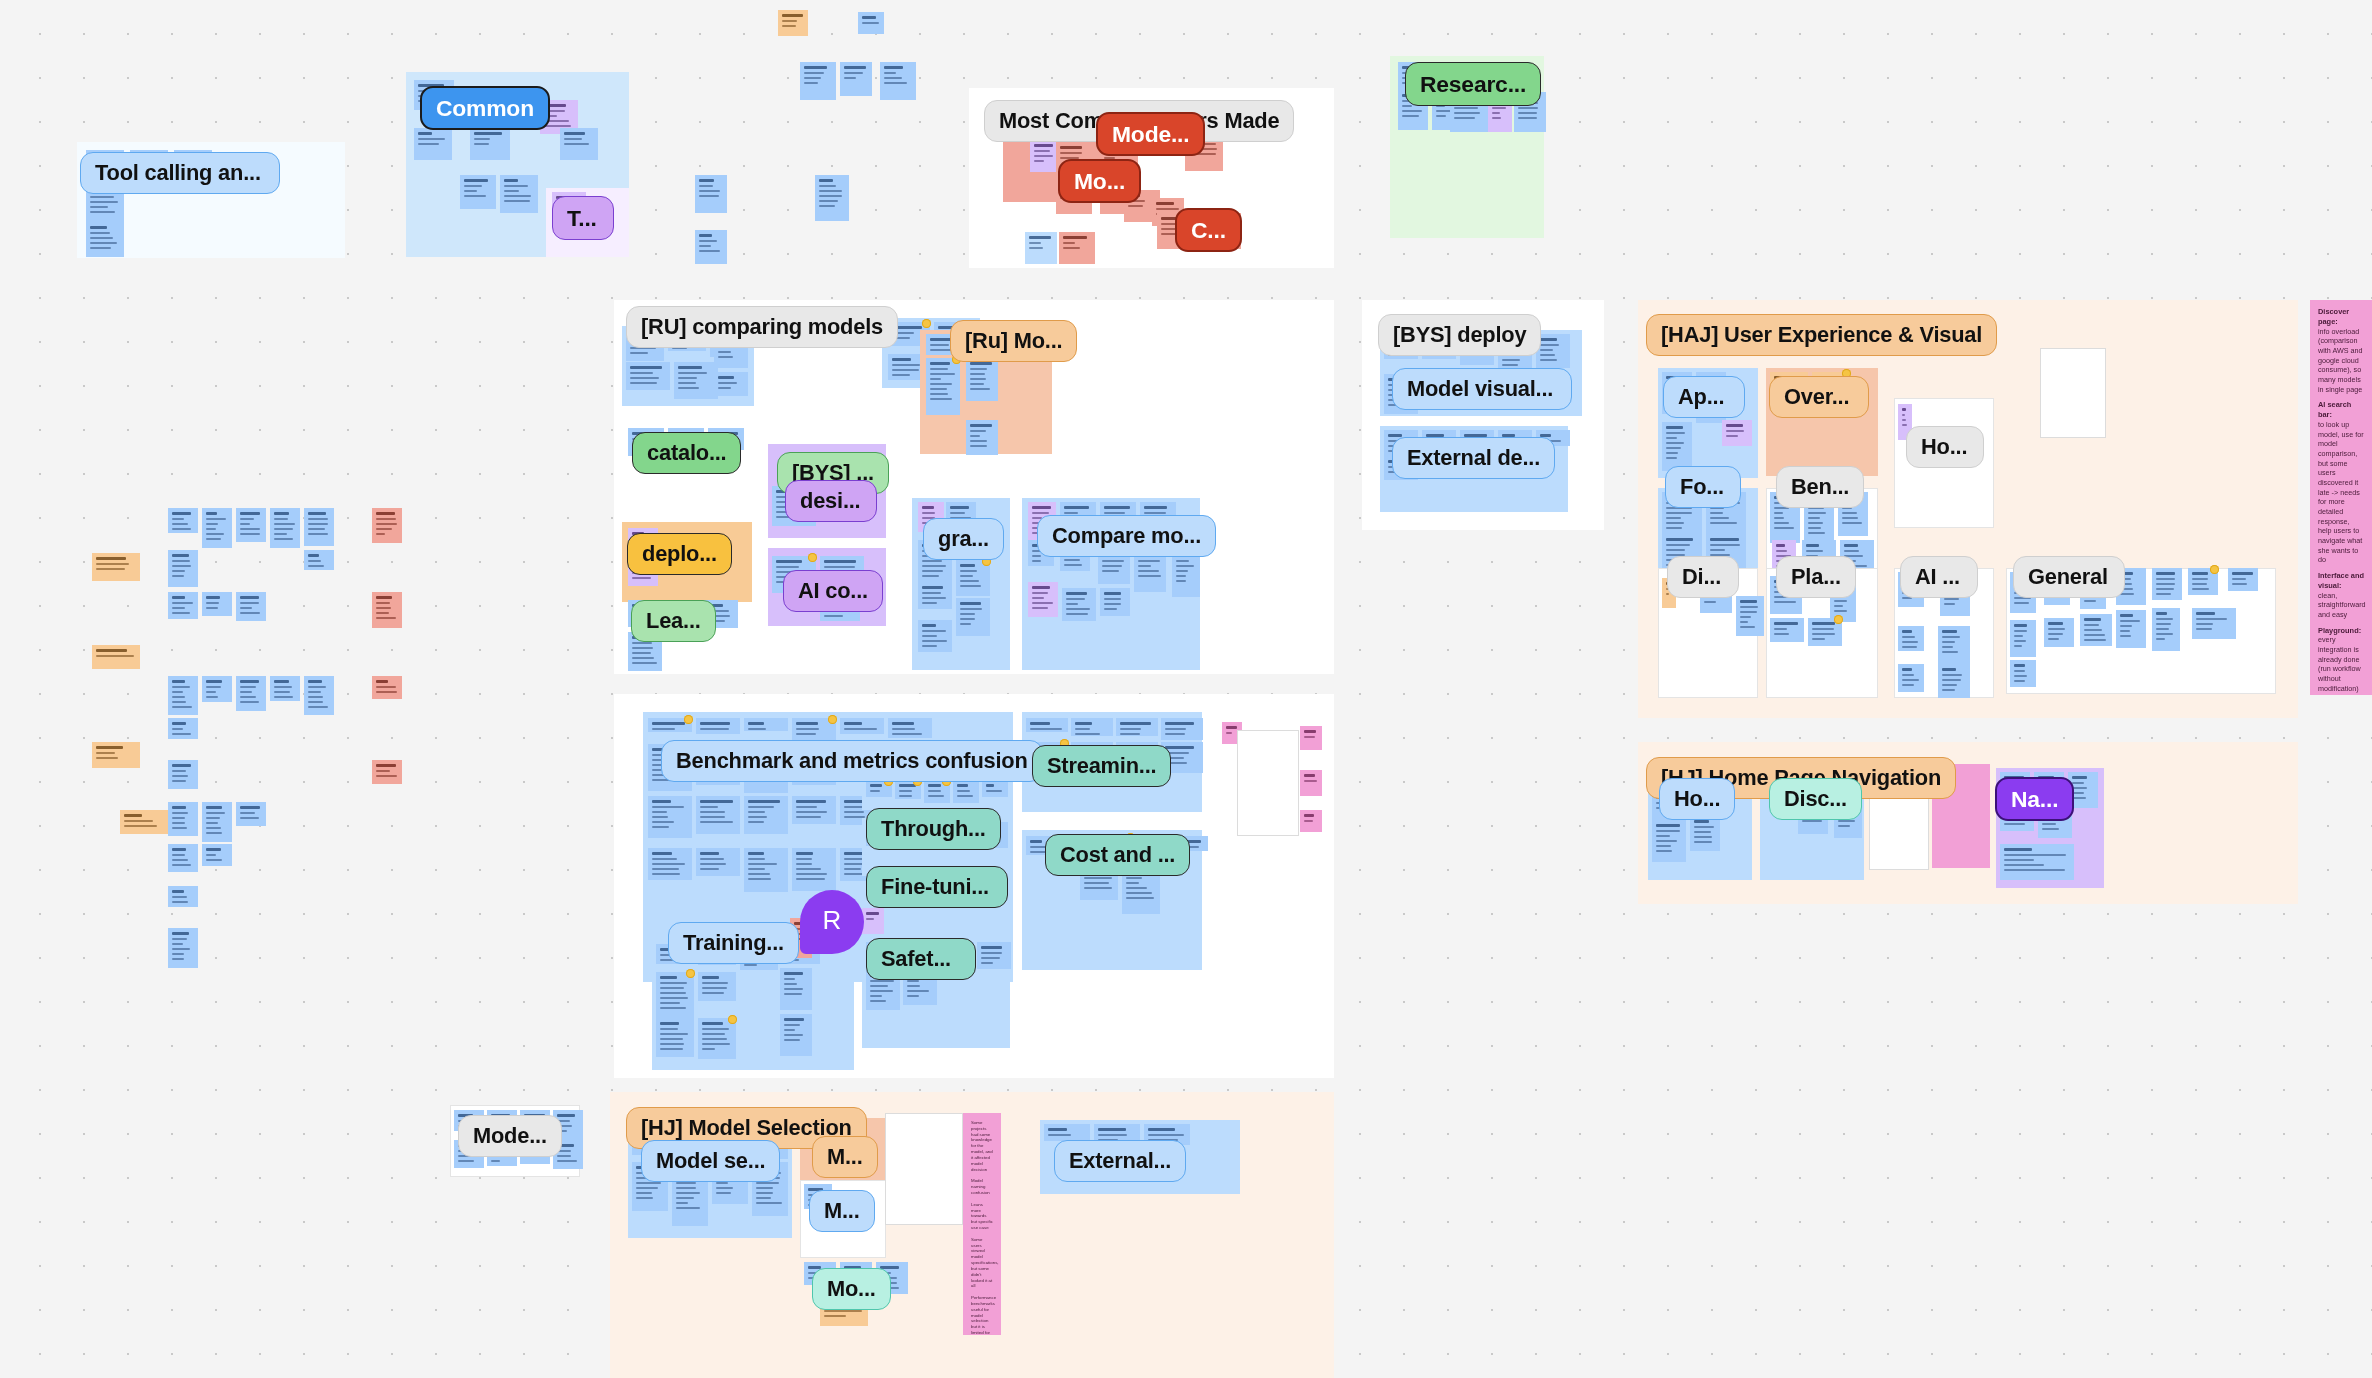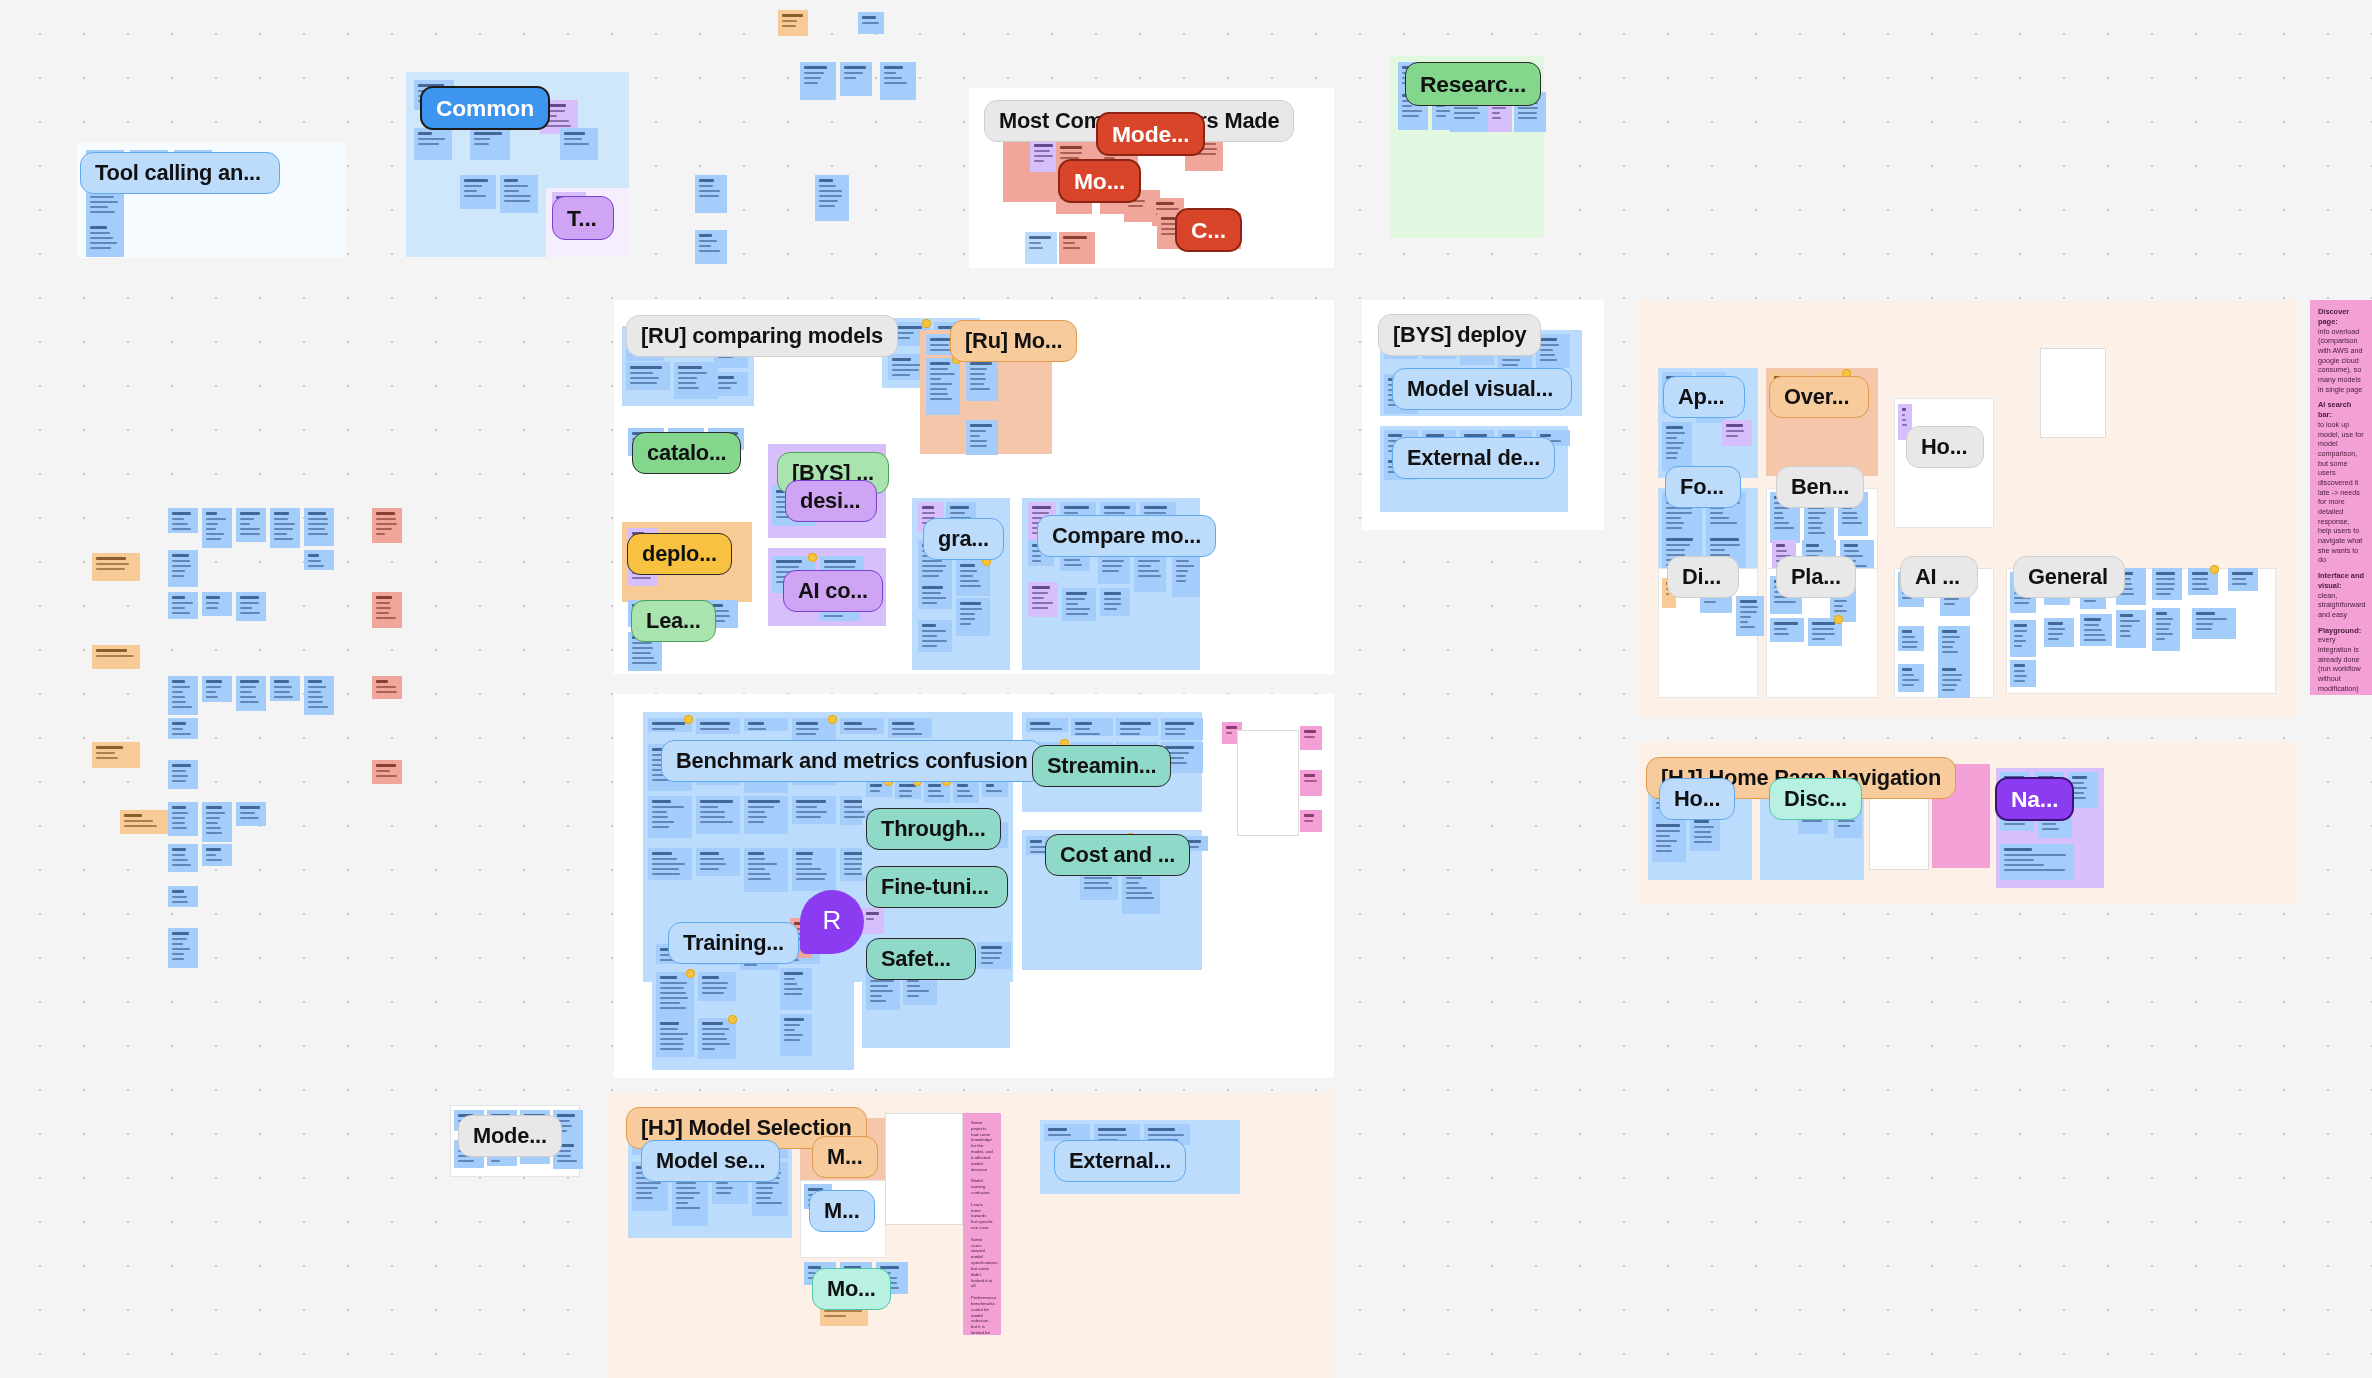--- a/index.html
+++ b/index.html
@@ -2751,21 +2751,21 @@
     </div>
     <div class="chip red" style="left: 1058px; top: 159px; min-width: 76px; height: 44px; font-size: 22.88px;">
       <span>Mo...</span>
     </div>
     <div class="chip red" style="left: 1175px; top: 208px; min-width: 64px; height: 44px; font-size: 22.88px;">
       <span>C...</span>
     </div>
     <div class="chip green" style="left: 1405px; top: 62px; min-width: 120px; height: 44px; font-size: 22.88px;">
       <span>Researc...</span>
     </div>
-    <div class="chip grey" style="left: 626px; top: 315px; min-width: 256px; height: 42px; font-size: 21.84px;">
+    <div class="chip grey" style="left: 626px; top: 306px; min-width: 256px; height: 42px; font-size: 21.84px;">
       <span>[RU] comparing models</span>
     </div>
     <div class="chip oamber" style="left: 950px; top: 320px; min-width: 120px; height: 42px; font-size: 21.84px;">
       <span>[Ru] Mo...</span>
     </div>
     <div class="chip green" style="left: 632px; top: 432px; min-width: 104px; height: 42px; font-size: 21.84px;">
       <span>catalo...</span>
     </div>
     <div class="chip ltgreen" style="left: 777px; top: 452px; min-width: 104px; height: 42px; font-size: 21.84px;">
       <span>[BYS] ...</span>
@@ -2789,20 +2789,23 @@
       <span>Lea...</span>
     </div>
     <div class="chip grey" style="left: 1378px; top: 314px; min-width: 148px; height: 42px; font-size: 21.84px;">
       <span>[BYS] deploy</span>
     </div>
     <div class="chip blue" style="left: 1392px; top: 368px; min-width: 180px; height: 42px; font-size: 21.84px;">
       <span>Model visual...</span>
     </div>
     <div class="chip blue" style="left: 1392px; top: 437px; min-width: 148px; height: 42px; font-size: 21.84px;">
       <span>External de...</span>
+    </div>
+    <div class="chip oamber" style="left: 1646px; top: 314px; min-width: 344px; height: 42px; font-size: 21.84px;">
+      <span>[HAJ] User Experience &amp; Visual</span>
     </div>
     <div class="chip blue" style="left: 1663px; top: 376px; min-width: 82px; height: 42px; font-size: 21.84px;">
       <span>Ap...</span>
     </div>
     <div class="chip oamber" style="left: 1769px; top: 376px; min-width: 100px; height: 42px; font-size: 21.84px;">
       <span>Over...</span>
     </div>
     <div class="chip white" style="left: 1906px; top: 426px; min-width: 78px; height: 42px; font-size: 21.84px;">
       <span>Ho...</span>
     </div>

